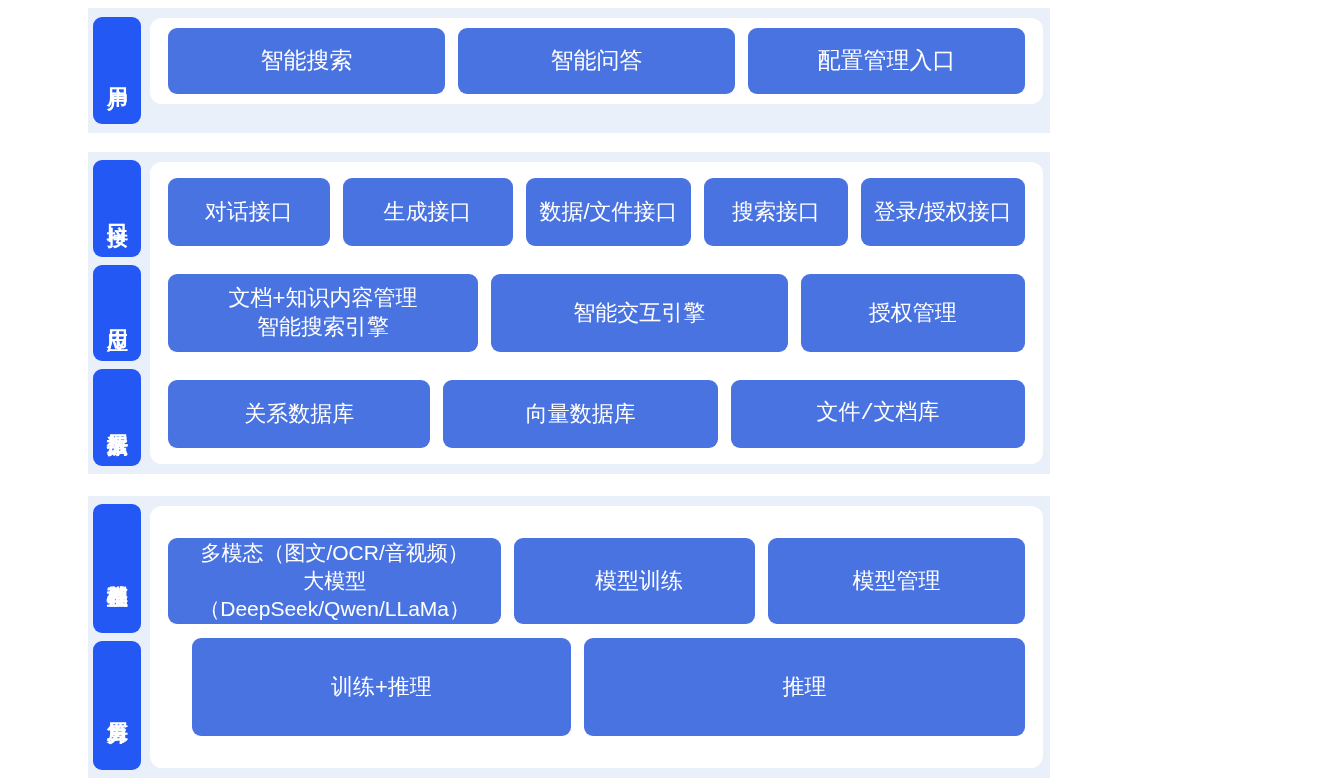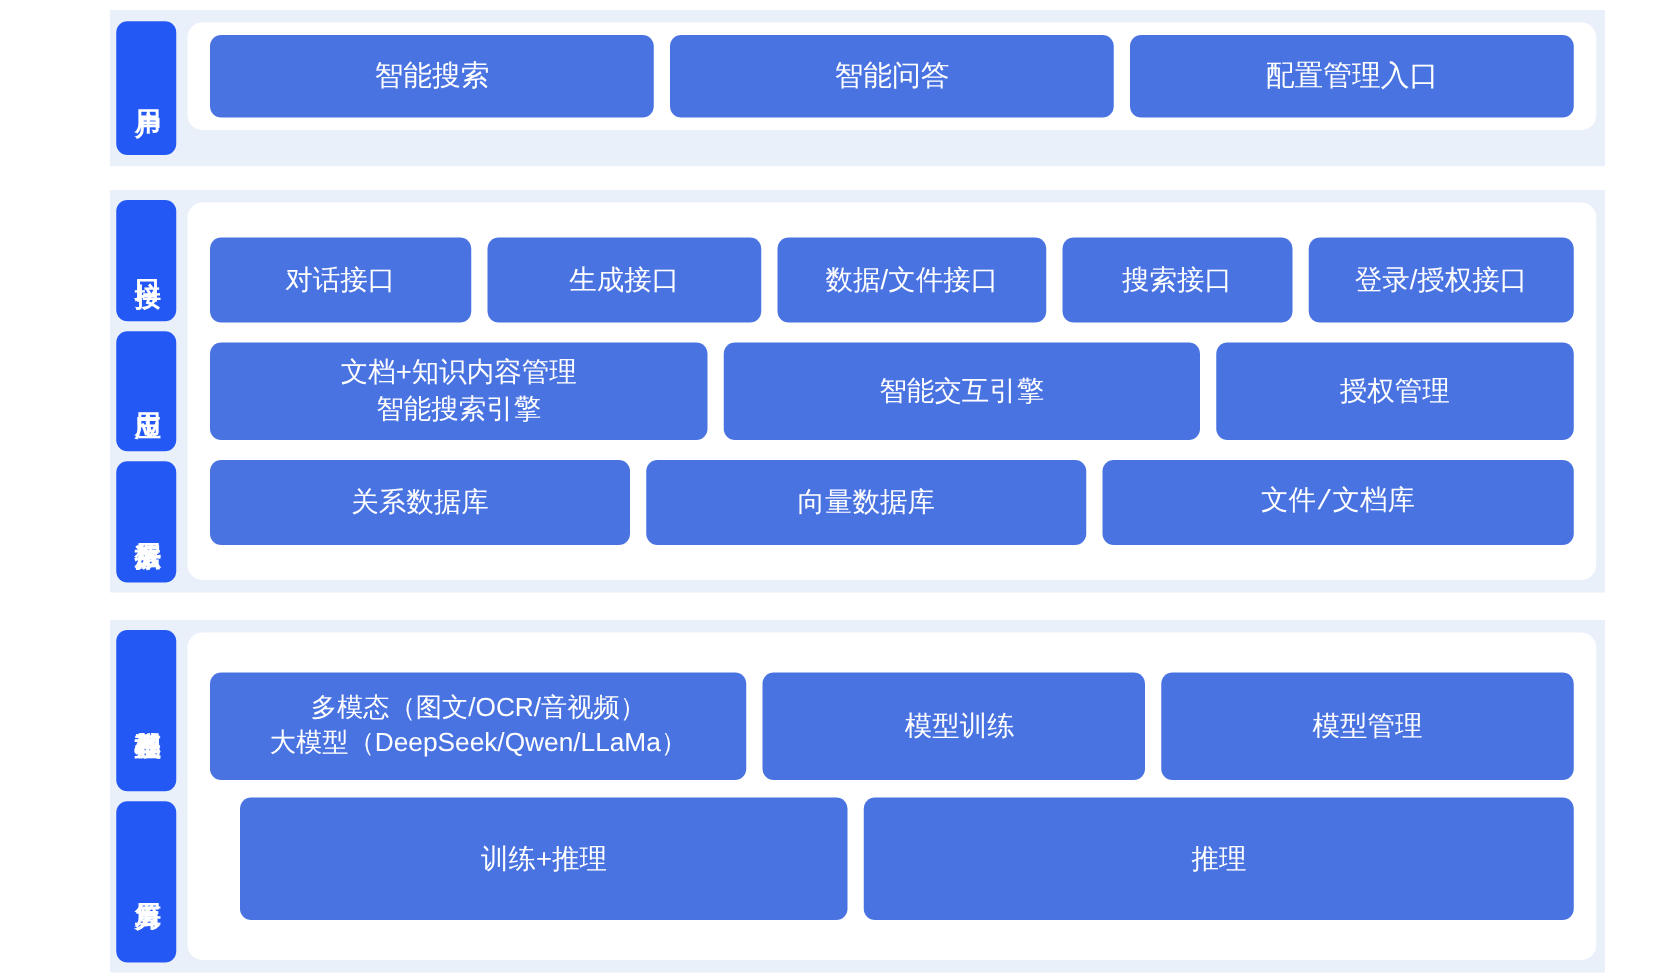--- a/index.html
+++ b/index.html
@@ -16,21 +16,21 @@
     position: relative;
     width: 1338px;
     height: 784px;
     background: #ffffff;
   }
 
   
   .section {
     position: absolute;
     left: 88px;
-    width: 1196px;
+    width: 962px;
     background: #eaf0fa;
     display: flex;
     align-items: stretch;
   }
 
   
   .label-col {
     width: 58px;
     flex: 0 0 58px;
     display: flex;
@@ -97,21 +97,21 @@
 
   
   #section-user       { top: 8px;   height: 125px; }
   #section-platform   { top: 152px; height: 322px; }
   #section-foundation { top: 496px; height: 282px; }
 
   #section-user .card       { height: 86px; padding: 0 18px; }
   #section-user .node       { height: 66px; font-size: 23px; }
 
   #section-platform .label-col { gap: 8px; padding: 8px 0; }
-  #section-platform .card   { gap: 16px; padding: 14px 18px; }
+  #section-platform .card   { gap: 28px; padding: 14px 18px; }
   #section-platform .node   { height: 68px; }
   #section-platform .row-app .node { height: 78px; }
 
   #section-foundation .label-col { gap: 8px; padding: 8px 0; }
   #section-foundation .card { gap: 14px; padding: 16px 18px; }
   #section-foundation .node { height: 86px; }
   #section-foundation .row-compute .node { height: 98px; }
 
   
   .w-dialog    { flex: 1 1 0; }

